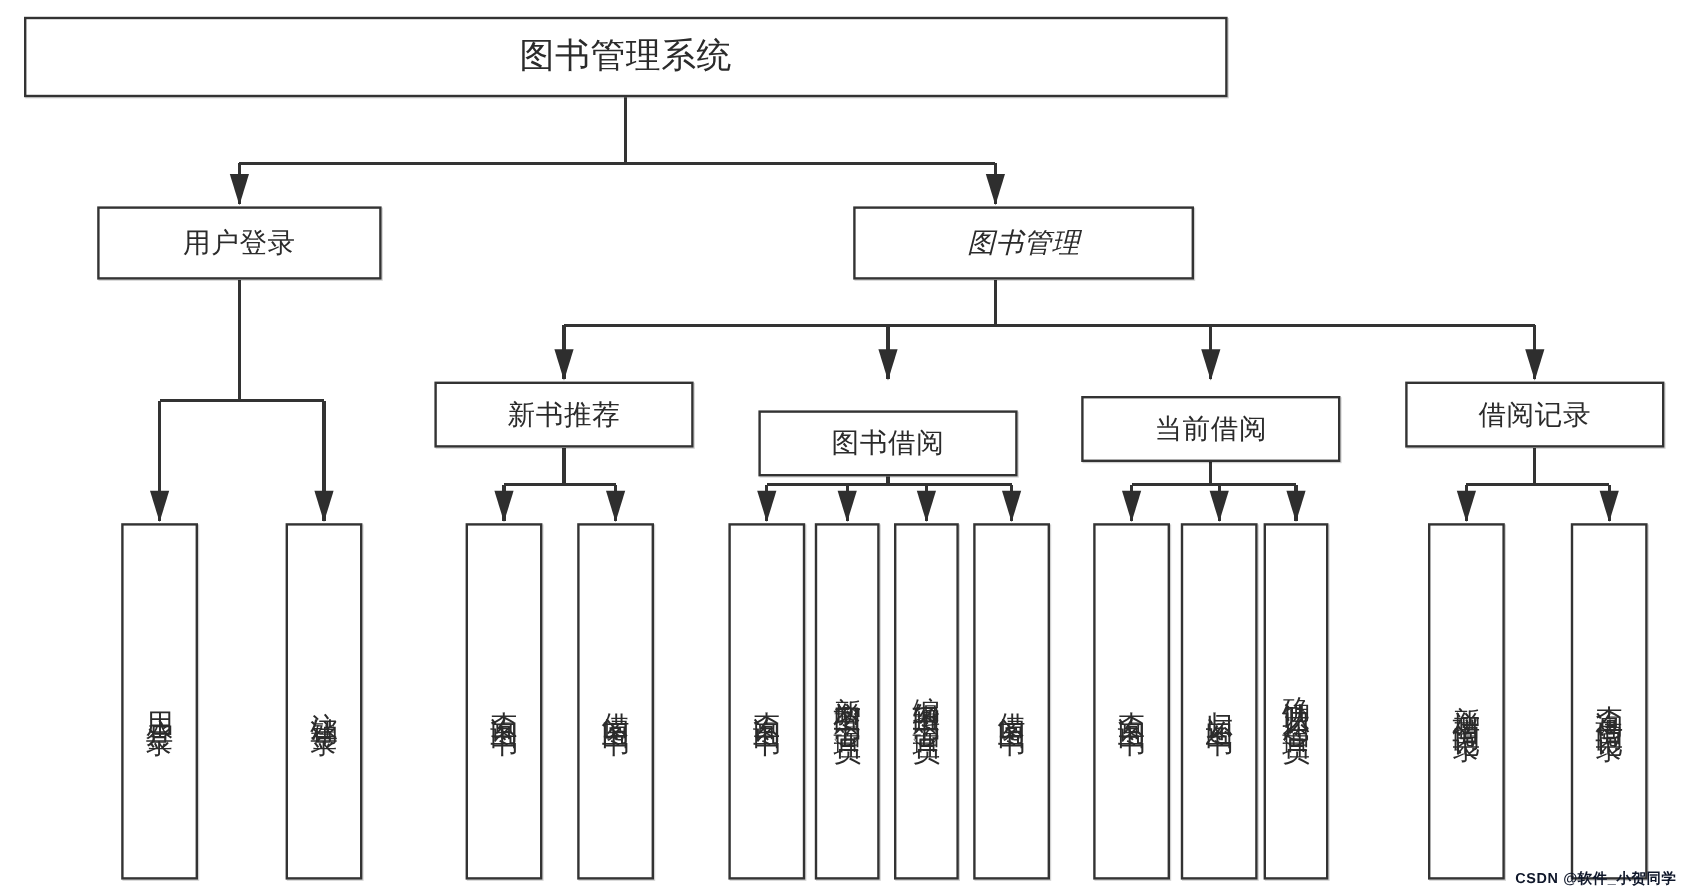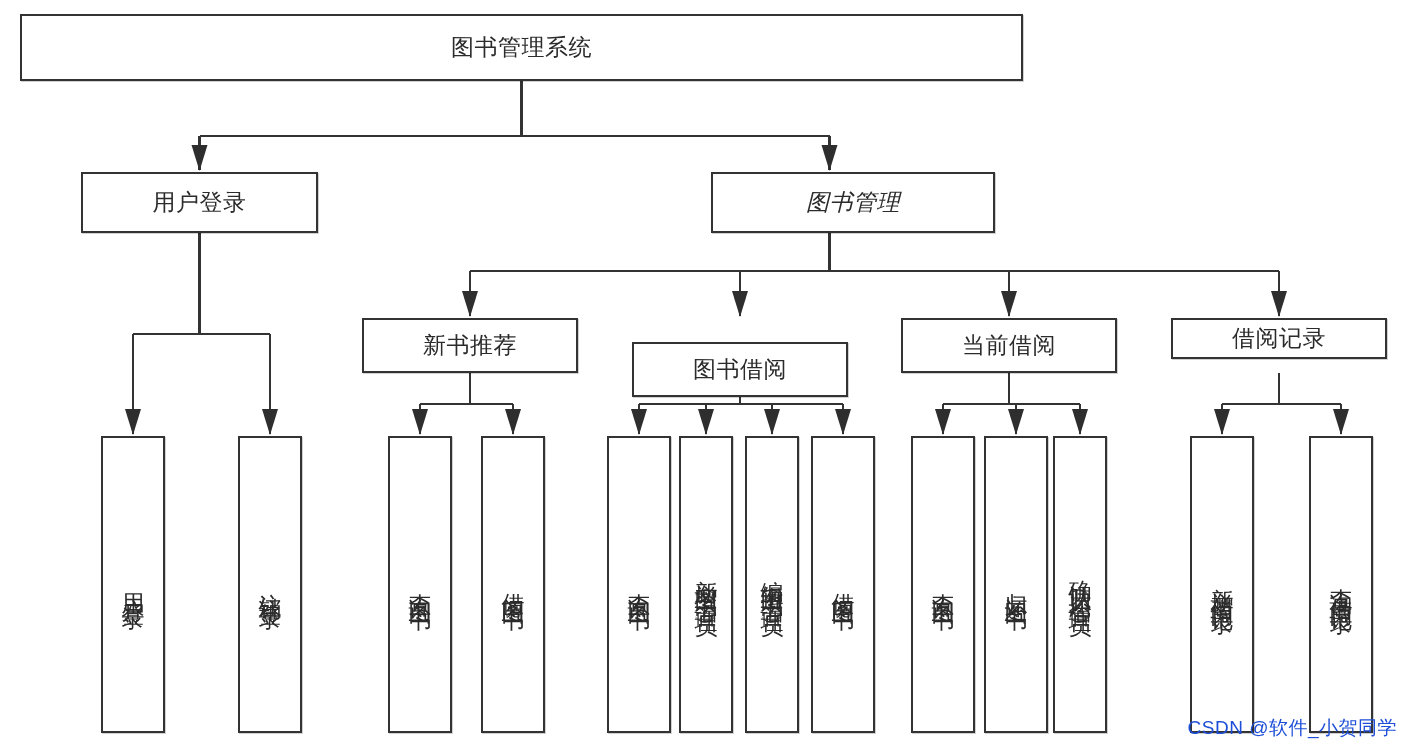--- a/index.html
+++ b/index.html
@@ -38,42 +38,43 @@
   .node .label {
     color: #2b2b2b;
     letter-spacing: 0.5px;
     line-height: 1.16;
     white-space: nowrap;
   }
   .node.horiz .label {
     font-size: 23px;
   }
   .node.root .label {
-    font-size: 23px;
+    font-size: 29px;
   }
   .node.leaf {
     align-items: center;
     justify-content: center;
   }
   .node.leaf .label {
     writing-mode: vertical-rl;
     text-orientation: upright;
     font-size: 23px;
     letter-spacing: 5px;
     line-height: 1;
     max-height: 100%;
   }
   #watermark {
     position: absolute;
     right: 8px;
     bottom: 6px;
-    font-size: 19px;
-    color: #1d4ed8;
+    font-size: 12px;
+    color: #0f172a;
     letter-spacing: 0.5px;
     user-select: none;
+    font-weight: bold;
   }
 </style>
 </head>
 <body>
 
 <div id="canvas">
 
   <svg id="edge-layer" viewBox="0 0 1405 747" xmlns="http://www.w3.org/2000/svg">
       <line x1="521.5" y1="81" x2="521.5" y2="136" stroke="#333333" stroke-width="2.6" shape-rendering="crispEdges"></line>
       <line x1="199.5" y1="136" x2="829.5" y2="136" stroke="#333333" stroke-width="2.6" shape-rendering="crispEdges"></line>
@@ -139,24 +140,24 @@
   <div class="node horiz" style="left: 711px; top: 172px; width: 284px; height: 61px; font-style: italic;">
     <span class="label">图书管理</span>
   </div>
 
   <div class="node horiz" style="left: 362px; top: 318px; width: 216px; height: 55px; text-align: right;">
     <span class="label">新书推荐</span>
   </div>
   <div class="node horiz" style="left: 632px; top: 318px; width: 216px; height: 55px; margin-top: 24px;">
     <span class="label">图书借阅</span>
   </div>
-  <div class="node horiz" style="left: 901px; top: 318px; width: 216px; height: 55px; text-align: center;">
+  <div class="node horiz" style="left: 901px; top: 330px; width: 216px; height: 55px; text-align: center;">
     <span class="label">当前借阅</span>
   </div>
-  <div class="node horiz" style="left: 1171px; top: 318px; width: 216px; height: 41px;">
+  <div class="node horiz" style="left: 1171px; top: 318px; width: 216px; height: 55px;">
     <span class="label">借阅记录</span>
   </div>
 
   <div class="node leaf" style="left: 101px; top: 436px; width: 64px; height: 297px;">
     <span class="label">用户登录</span>
   </div>
   <div class="node leaf" style="left: 238px; top: 436px; width: 64px; height: 297px;">
     <span class="label">注销登录</span>
   </div>
 

